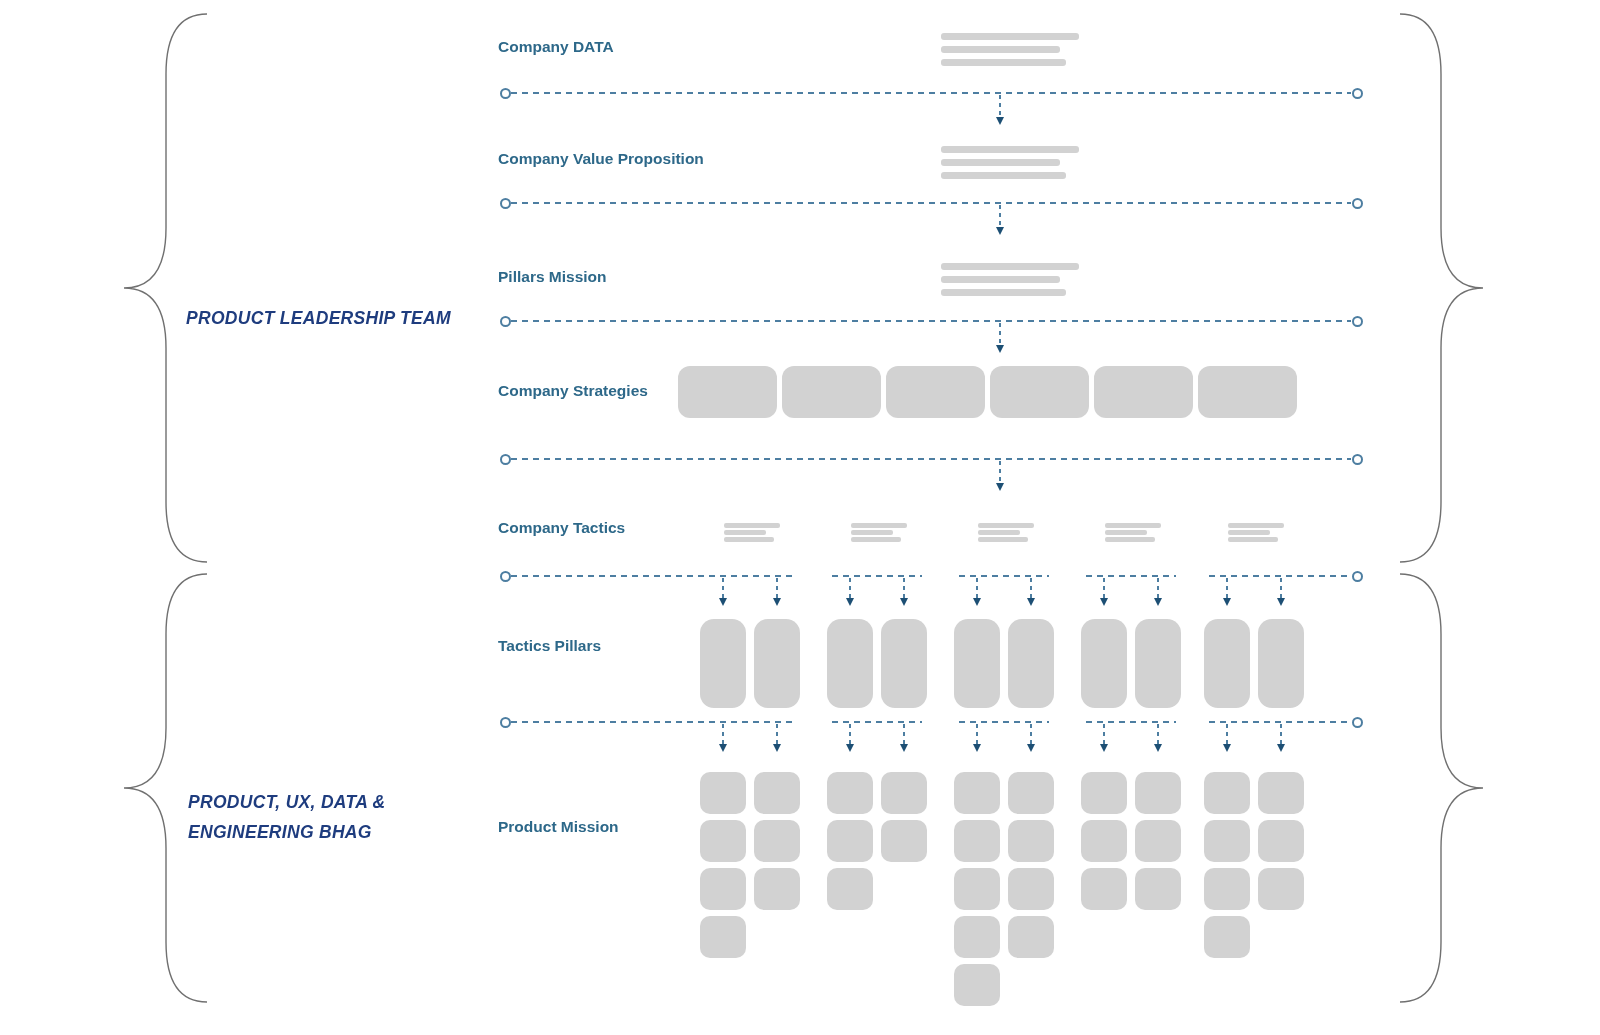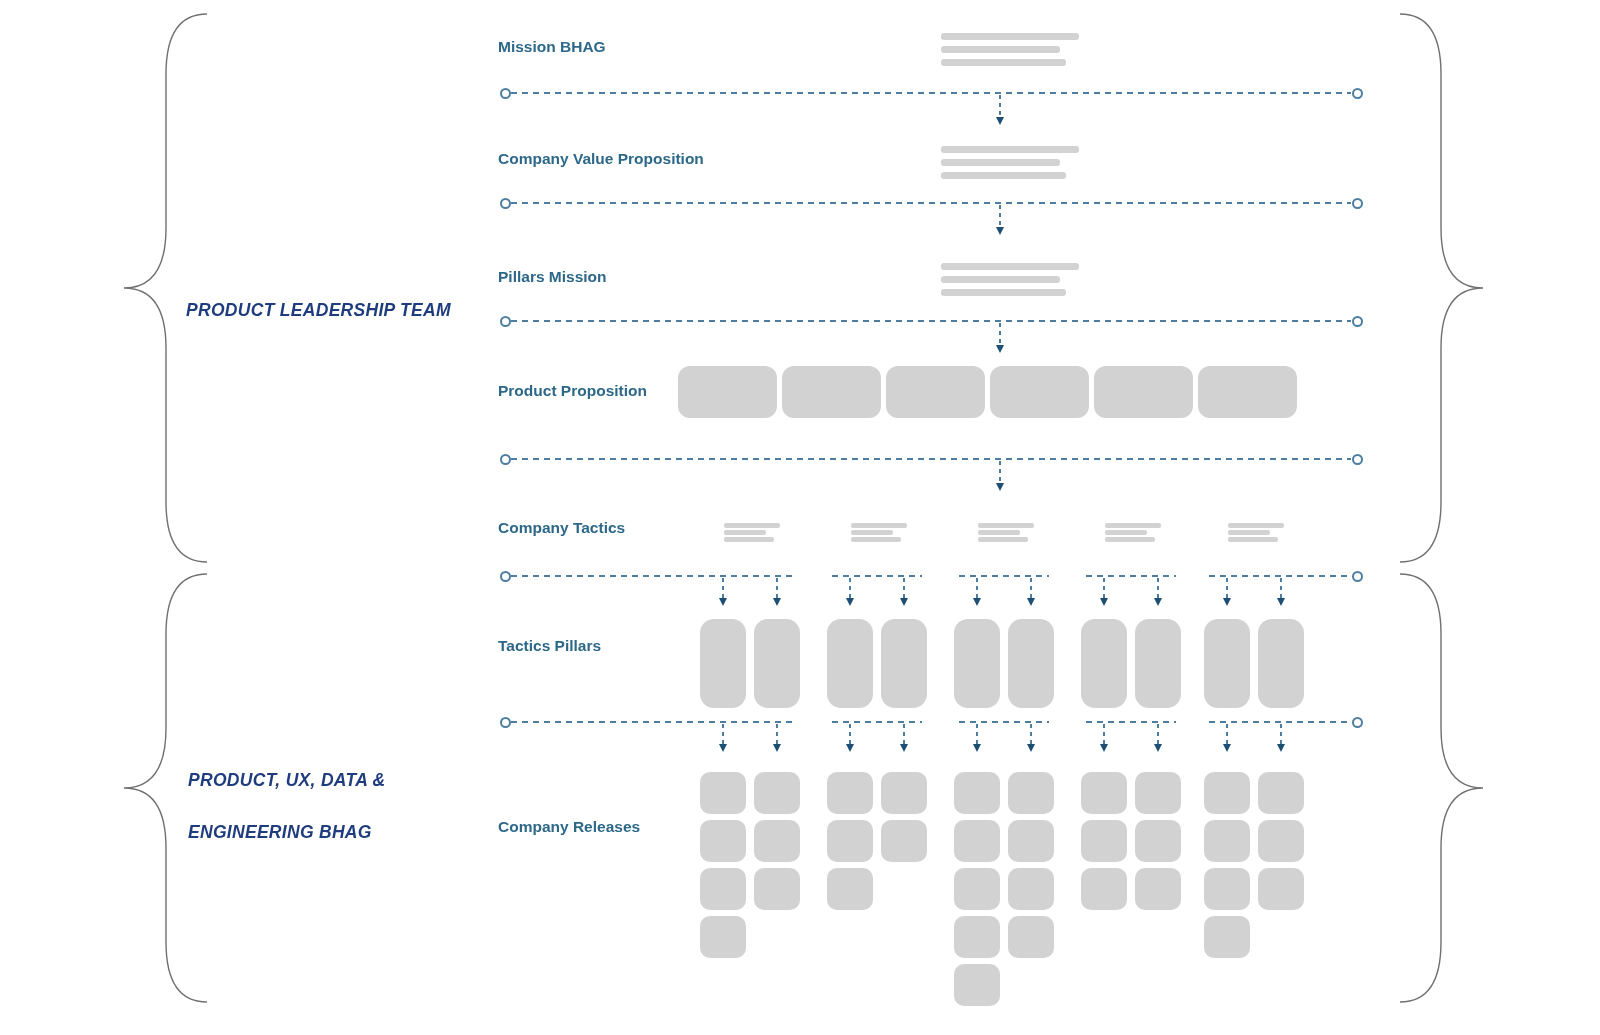--- a/index.html
+++ b/index.html
@@ -43,31 +43,31 @@
 
 <div id="canvas">
 
   <svg class="braces" width="1600" height="1035" viewBox="0 0 1600 1035">
     <path class="brace" d="M207,14 Q166,14 166,74 L166,228 Q166,288 124,288 Q166,288 166,348 L166,502 Q166,562 207,562"></path>
     <path class="brace" d="M1400,14 Q1441,14 1441,74 L1441,228 Q1441,288 1483,288 Q1441,288 1441,348 L1441,502 Q1441,562 1400,562"></path>
     <path class="brace" d="M207,574 Q166,574 166,634 L166,728 Q166,788 124,788 Q166,788 166,848 L166,942 Q166,1002 207,1002"></path>
     <path class="brace" d="M1400,574 Q1441,574 1441,634 L1441,728 Q1441,788 1483,788 Q1441,788 1441,848 L1441,942 Q1441,1002 1400,1002"></path>
   </svg>
 
-  <div class="team-label" style="left:186px;top:300px;">PRODUCT LEADERSHIP TEAM</div>
-  <div class="team-label" style="left:188px;top:770px;">PRODUCT, UX, DATA &amp;</div>
+  <div class="team-label" style="left:186px;top:308px;">PRODUCT LEADERSHIP TEAM</div>
+  <div class="team-label" style="left:188px;top:792px;">PRODUCT, UX, DATA &amp;</div>
   <div class="team-label" style="left:188px;top:822px;">ENGINEERING BHAG</div>
 
-  <div class="row-label" style="top:38px;">Mission BHAG</div>
+  <div class="row-label" style="top:38px;">Company DATA</div>
   <div class="row-label" style="top:150px;">Company Value Proposition</div>
   <div class="row-label" style="top:268px;">Pillars Mission</div>
-  <div class="row-label" style="top:382px;">Product Proposition</div>
+  <div class="row-label" style="top:382px;">Company Strategies</div>
   <div class="row-label" style="top:519px;">Company Tactics</div>
   <div class="row-label" style="top:637px;">Tactics Pillars</div>
-  <div class="row-label" style="top:818px;">Company Releases</div>
+  <div class="row-label" style="top:818px;">Product Mission</div>
 
   <div id="shapes">
       <div class="bar" style="left: 941px; top: 33px; width: 138px; height: 7px;"></div>
       <div class="bar" style="left: 941px; top: 46px; width: 119px; height: 7px;"></div>
       <div class="bar" style="left: 941px; top: 59px; width: 125px; height: 7px;"></div>
       <div class="bar" style="left: 941px; top: 146px; width: 138px; height: 7px;"></div>
       <div class="bar" style="left: 941px; top: 159px; width: 119px; height: 7px;"></div>
       <div class="bar" style="left: 941px; top: 172px; width: 125px; height: 7px;"></div>
       <div class="bar" style="left: 941px; top: 263px; width: 138px; height: 7px;"></div>
       <div class="bar" style="left: 941px; top: 276px; width: 119px; height: 7px;"></div>

